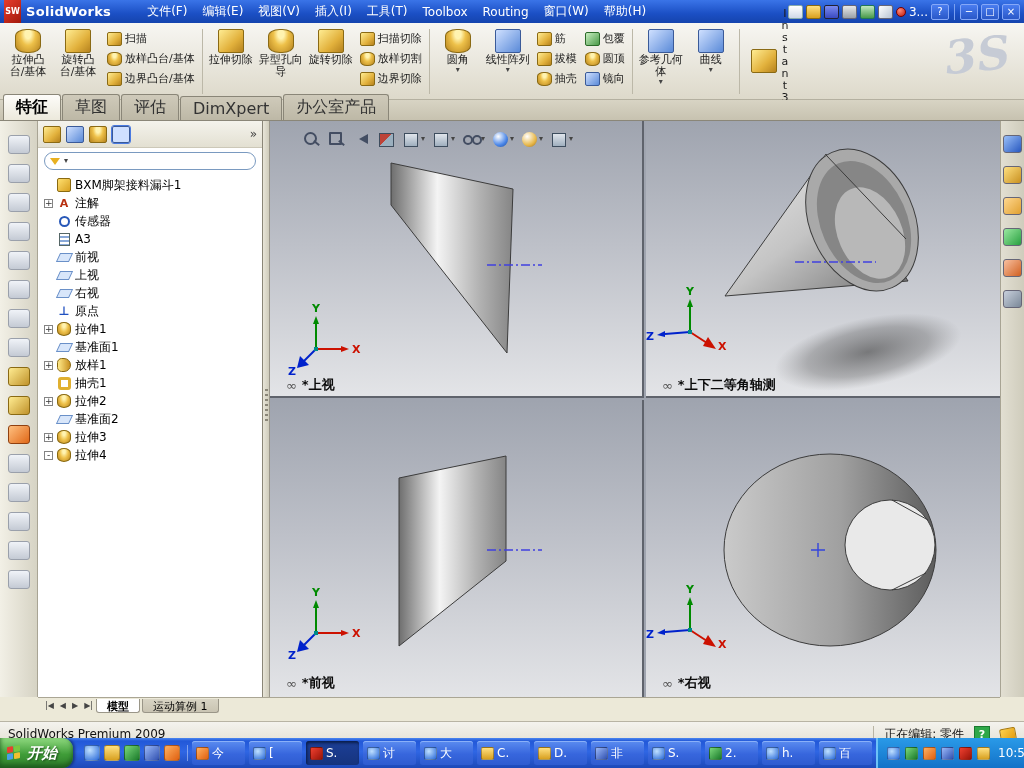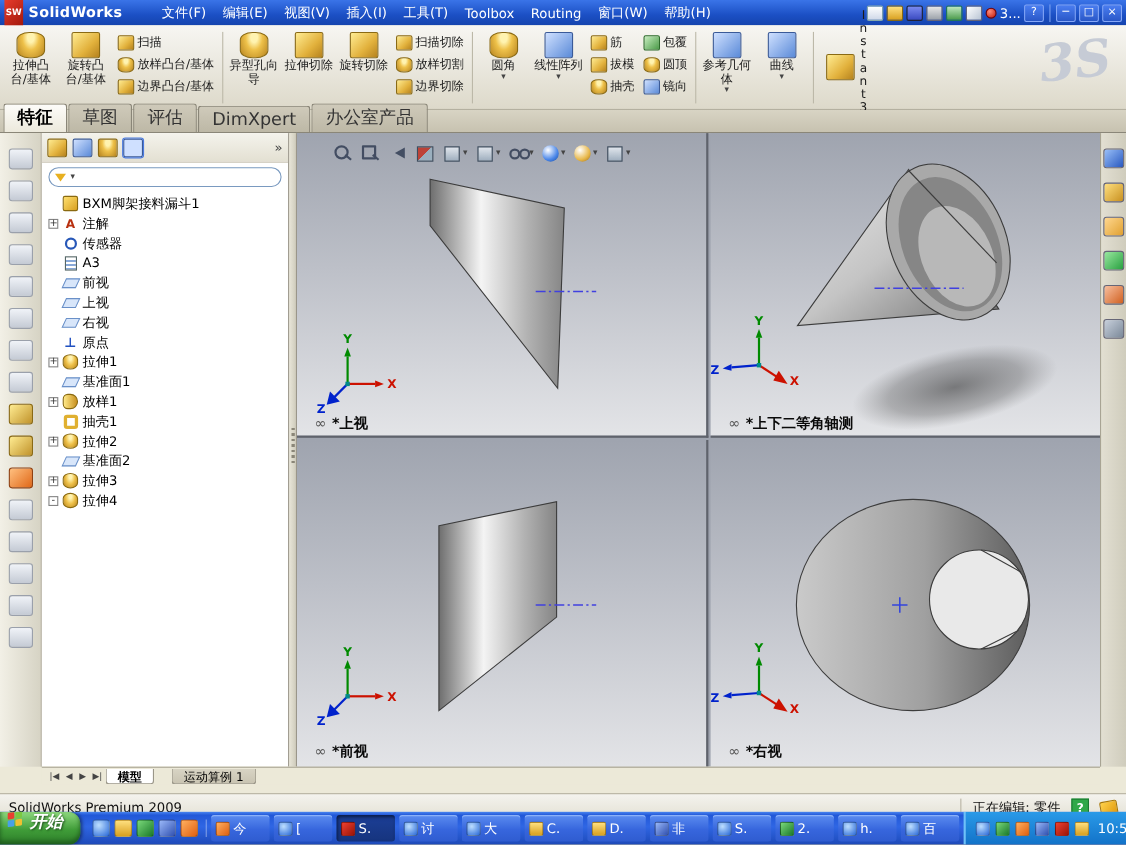--- a/index.html
+++ b/index.html
@@ -107,33 +107,33 @@
 .h-ballg{background:radial-gradient(circle at 35% 30%,#fff,#e8b84a 60%,#9a6a1a);border-radius:50%;width:15px;height:15px;margin:1px}
 .hgrp{display:flex;align-items:center;gap:1px}
 
 
 #rightstrip{position:absolute;left:1000px;top:121px;width:24px;height:576px;background:linear-gradient(90deg,#e2dfd2,#cfccbc);border-left:1px solid #a8a494;display:flex;flex-direction:column;align-items:center;padding-top:14px;gap:13px}
 .rpico{width:19px;height:18px;border-radius:3px;border:1px solid #667;flex:none}
 
 
 #bottomtabs{position:absolute;left:38px;top:697px;width:962px;height:16px;background:#ece9d8;border-top:1px solid #aaa694;display:flex;align-items:center;font-size:11px;padding-left:4px}
 .navbtn{padding:0 3px;color:#444;font-size:8px}
-.btab{padding:0 10px;border:1px solid #9a9688;border-top:none;background:linear-gradient(#d8d4c4,#c9c4b2);border-radius:0 0 3px 3px;margin-right:16px;white-space:nowrap;height:14px}
+.btab{padding:0 10px;border:1px solid #9a9688;border-top:none;background:linear-gradient(#d8d4c4,#c9c4b2);border-radius:0 0 3px 3px;margin-right:2px;white-space:nowrap;height:14px}
 .btab.active{background:#fff;font-weight:bold}
 
 
 #statusbar{position:absolute;left:0;top:721px;width:100%;height:25px;background:linear-gradient(#f4f3ee,#e2dfd2);border-top:1px solid #b8b4a4;display:flex;align-items:center;padding:0 8px;font-size:12px;color:#111}
 #status-right{margin-left:auto;display:flex;align-items:center;gap:10px}
 .ssep{width:1px;height:16px;background:#b8b4a4}
 .helpbadge{width:16px;height:16px;background:#2fa848;color:#fff;font-weight:bold;display:flex;align-items:center;justify-content:center;border:1px solid #1a7a30;font-size:11px}
 .tagicon{width:16px;height:13px;background:linear-gradient(135deg,#ffd24a,#e09a10);border:1px solid #a87808;border-radius:2px;transform:rotate(-10deg)}
 
 
 #taskbar{position:absolute;left:0;top:738px;width:100%;height:30px;background:linear-gradient(180deg,#4a86f0 0%,#2258d8 10%,#2f66e4 45%,#1d49b8 100%);display:flex;align-items:center;gap:4px;overflow:hidden}
-#startbtn{height:30px;padding:0 16px 0 7px;background:linear-gradient(180deg,#8fd97f,#3f9c38 55%,#2e7d2a);border-radius:0 11px 11px 0;display:flex;align-items:flex-start;gap:5px;color:#fff;font-weight:bold;font-style:italic;font-size:15px;text-shadow:1px 1px 2px #1a4a18;box-shadow:inset 0 -3px 5px #1d5a1d,2px 0 3px rgba(0,0,0,.4);flex:none}
+#startbtn{height:30px;padding:0 16px 0 7px;background:linear-gradient(180deg,#8fd97f,#3f9c38 55%,#2e7d2a);border-radius:0 11px 11px 0;display:flex;align-items:center;gap:5px;color:#fff;font-weight:bold;font-style:italic;font-size:15px;text-shadow:1px 1px 2px #1a4a18;box-shadow:inset 0 -3px 5px #1d5a1d,2px 0 3px rgba(0,0,0,.4);flex:none}
 .flag{width:15px;height:14px;display:grid;grid-template-columns:6px 6px;grid-template-rows:6px 6px;gap:1px;transform:skewY(-8deg)}
 .flag span{border-radius:1px}
 .f1{background:#e84030}.f2{background:#7ac840}.f3{background:#48a0e8}.f4{background:#f0c030}
 #quicklaunch{display:flex;gap:4px;padding:0 7px;border-right:1px solid rgba(255,255,255,.4);flex:none}
 .qico{width:16px;height:16px;border-radius:3px;border:1px solid rgba(0,0,0,.25)}
 .taskbtn{height:24px;width:53px;background:linear-gradient(#5b8cf0,#3766dd 55%,#2f5cd0);border-radius:3px;display:flex;align-items:center;padding:0 4px;gap:3px;color:#fff;font-size:12px;box-shadow:inset 0 1px 0 #8ab0f8;overflow:hidden;white-space:nowrap;flex:none}
 .taskbtn.active{background:linear-gradient(#1c3f97,#16347e);box-shadow:inset 1px 2px 3px #0a1c48}
 .tbico{width:13px;height:13px;border-radius:2px;flex:none;border:1px solid rgba(0,0,0,.3)}
 .c-or{background:linear-gradient(135deg,#ffb060,#e06010)}.c-ie{background:radial-gradient(circle at 35% 30%,#bfe0ff,#2868d8)}.c-sw{background:linear-gradient(135deg,#ef4030,#9a1408)}.c-fol{background:linear-gradient(180deg,#ffe080,#d8a020)}.c-xl{background:linear-gradient(135deg,#7ad87a,#1a7a2a)}.c-bl{background:linear-gradient(135deg,#9ab8f8,#3050b0)}
 #tray{margin-left:auto;height:30px;background:linear-gradient(180deg,#2a9ae8,#1272c8);border-left:2px solid #6cc2f8;display:flex;align-items:center;gap:5px;padding:0 10px 0 9px;color:#fff;flex:none}
@@ -192,26 +192,26 @@
           <span class="sico goldc"></span>
           <span>放样凸台/基体</span>
         </div>
       <div class="rb-small">
           <span class="sico gold"></span>
           <span>边界凸台/基体</span>
         </div>
     </div>
     <div class="vsep"></div>
     <div class="rb-big">
+        <span class="rico gold"></span>
+        <span class="rlabel">拉伸切除</span>
+      </div>
+    <div class="rb-big">
         <span class="rico goldc"></span>
         <span class="rlabel">异型孔向导</span>
-      </div>
-    <div class="rb-big">
-        <span class="rico gold"></span>
-        <span class="rlabel">拉伸切除</span>
       </div>
     <div class="rb-big">
         <span class="rico gold"></span>
         <span class="rlabel">旋转切除</span>
       </div>
     <div class="rb-stack">
       <div class="rb-small">
           <span class="sico gold"></span>
           <span>扫描切除</span>
         </div>

